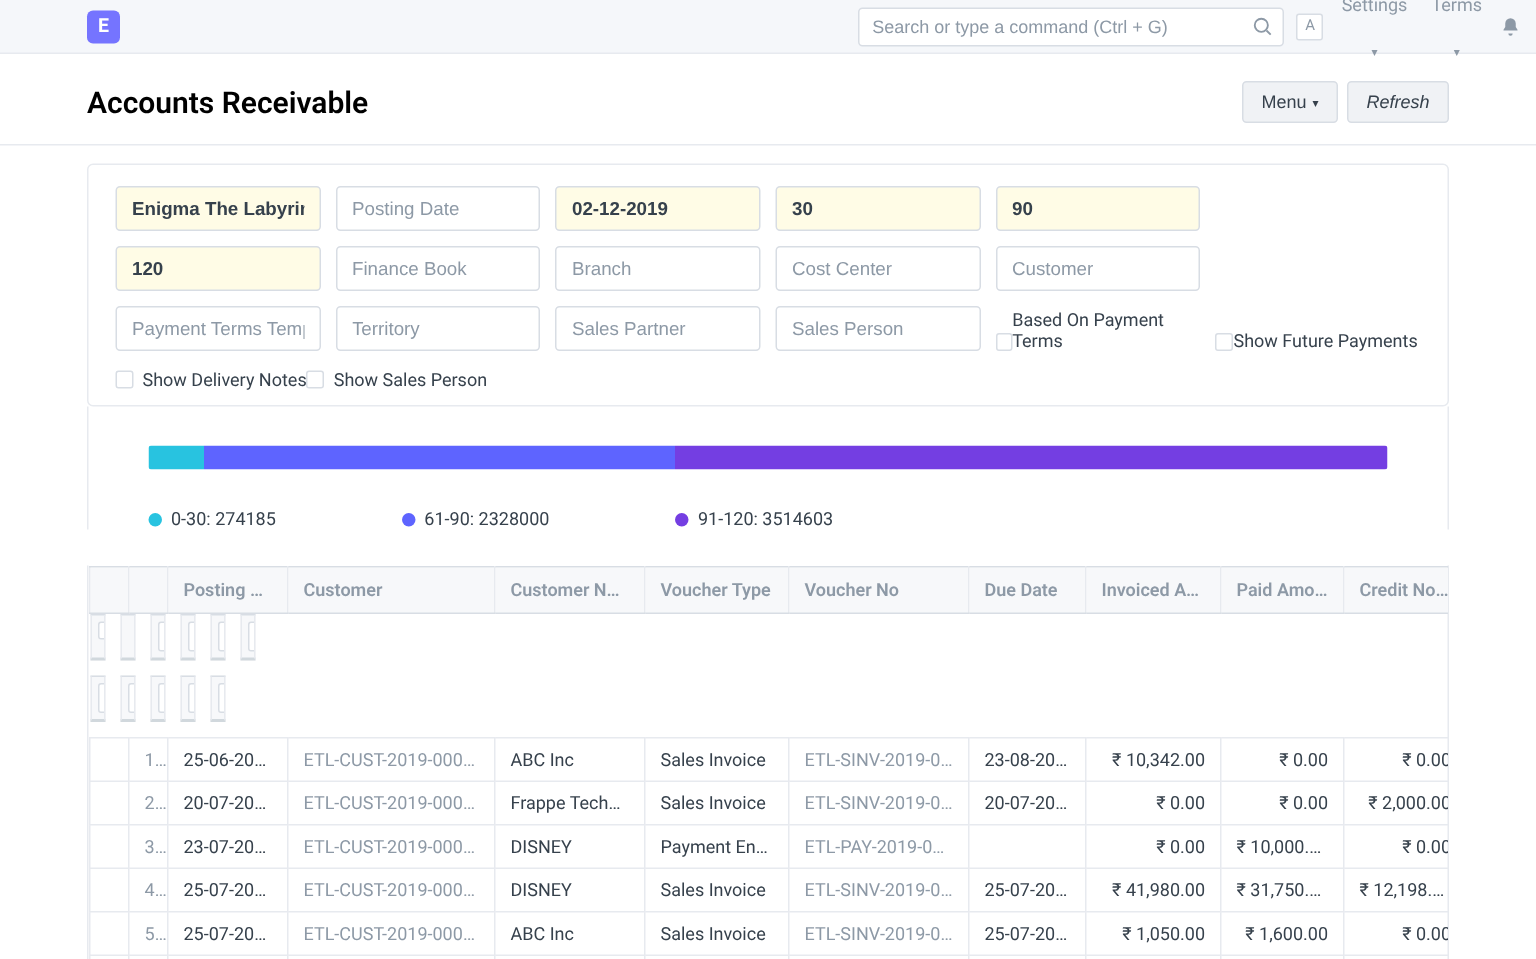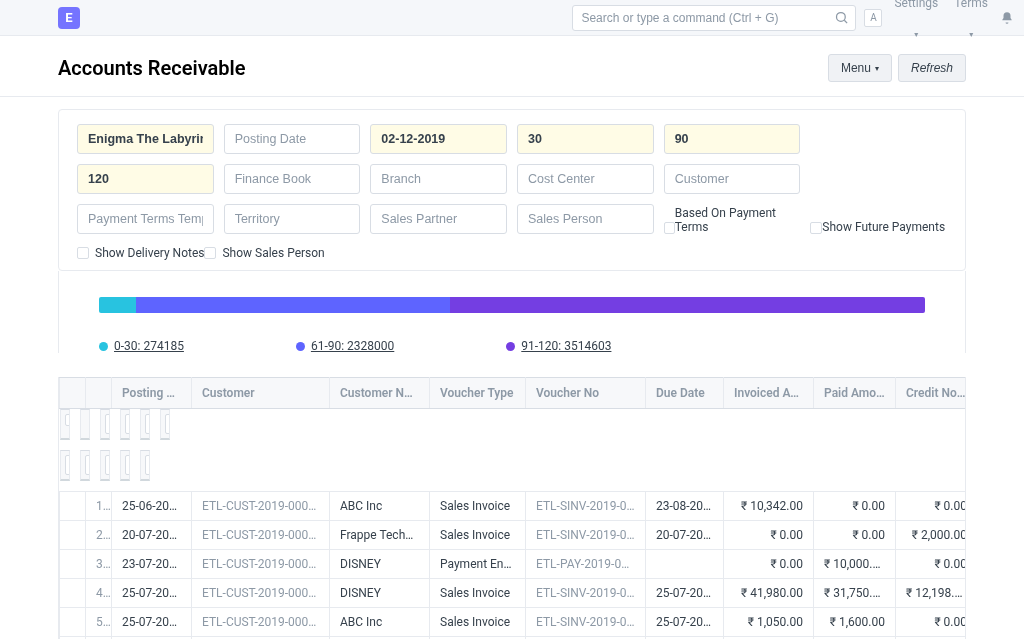--- a/index.html
+++ b/index.html
@@ -135,24 +135,23 @@
   .filter-check-cell { display: flex; align-items: flex-end; gap: 0; font-size: 12px; height: 30px; }
 
   
   .chart-wrap { padding: 26px 18px 0; border: 1px solid var(--border-light); border-top: none; border-bottom: none; }
   .bar-track {
     display: flex; height: 16px; border-radius: 2px; overflow: hidden;
     margin: 0 22px 26px;
   }
   .bar-seg { height: 100%; }
   .legend {
-    display: flex; gap: 112px;
+    display: flex; gap: 84px;
     font-size: 12px; color: var(--text);
     margin: 0 22px 24px;
-    text-decoration: underline;
   }
   .legend-item { display: flex; align-items: center; gap: 6px; }
   .legend-dot { width: 9px; height: 9px; border-radius: 50%; }
 
   
   .table-card { border: 1px solid var(--border-light); border-top: none; }
   .dt-scroll { overflow: auto; }
   table.data {
     width: 100%; border-collapse: collapse; font-size: 12px;
     table-layout: fixed;

